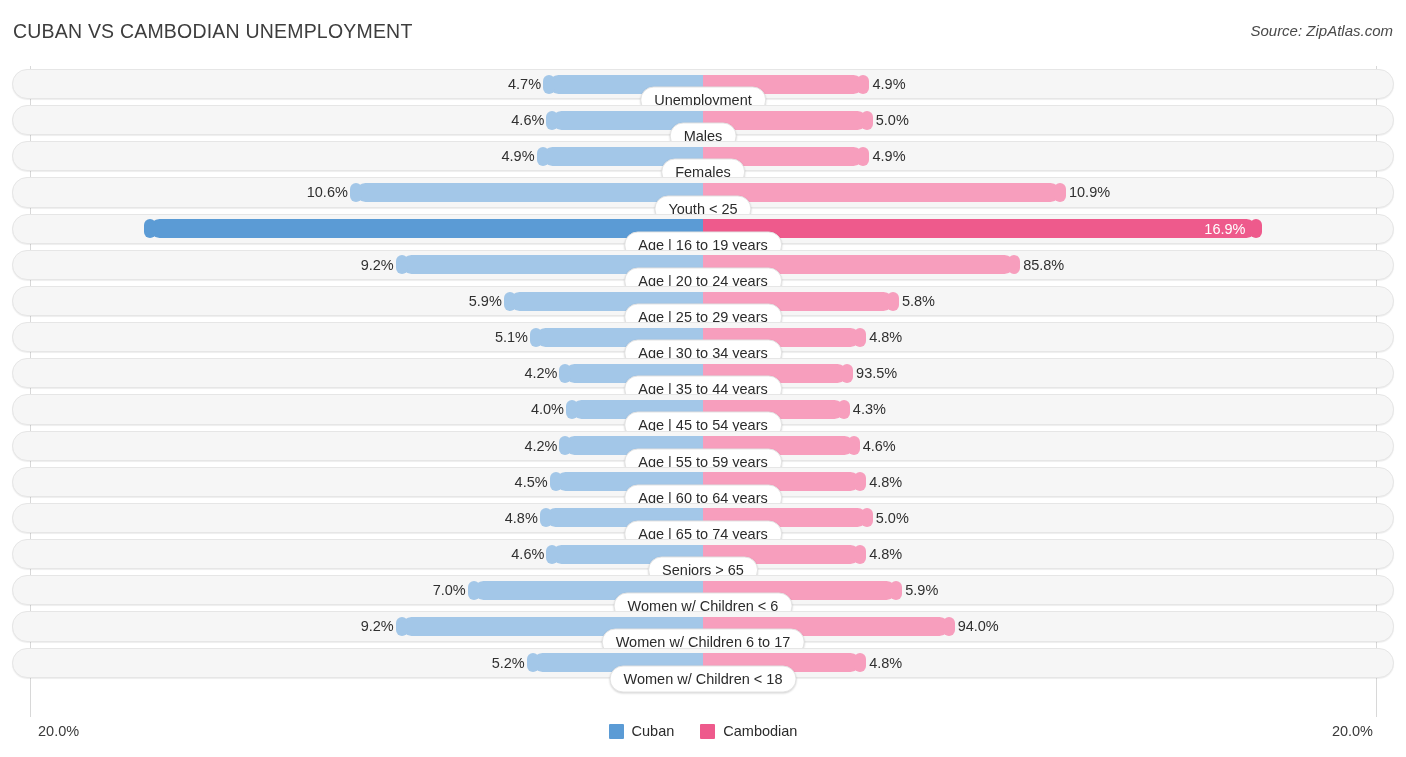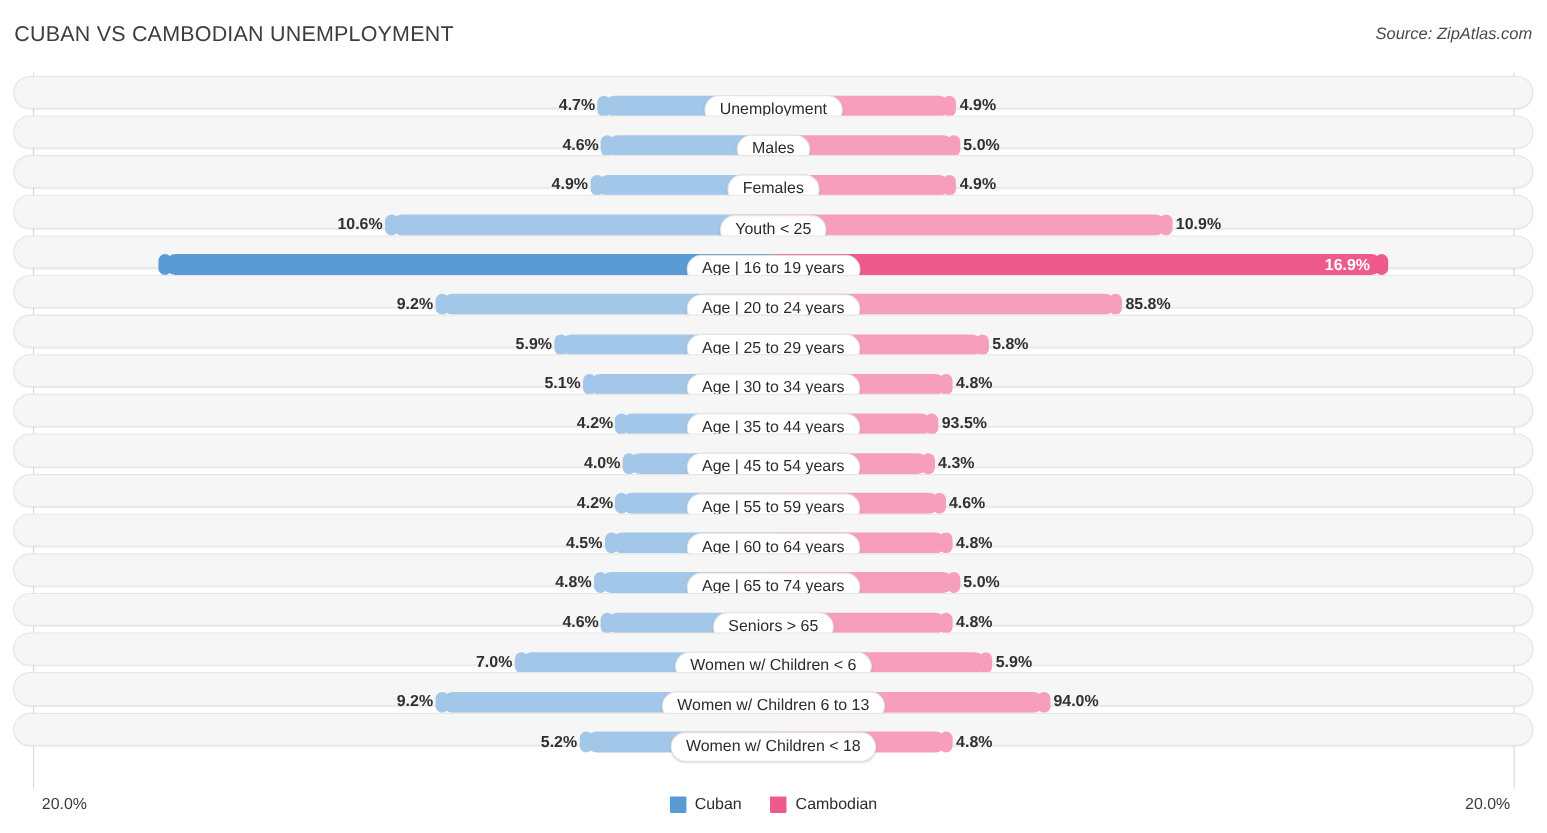--- a/index.html
+++ b/index.html
@@ -45,23 +45,22 @@
     position: absolute; left: 0; right: 0;
     top: 3px; bottom: 3px;
     background: #f6f6f6;
     border: 1px solid #e6e6e6;
     border-radius: 15px;
     box-shadow: 0 1px 1px rgba(0,0,0,.07);
   }
 
   
   .half {
-    position: absolute; top: 12px; bottom: 0;
+    position: absolute; top: 0; bottom: 0;
     width: 50%;
-    font-weight: bold;
   }
   .half.left  { left: 0; }
   .half.right { left: 50%; }
 
   
   .bar {
     position: absolute;
     top: 8.6px; height: 19px;
   }
   .half.left .bar {
@@ -328,21 +327,21 @@
       <div class="row">
         <div class="track"></div>
         <div class="half left">
           <div class="bar" style="width: 301.3px;"></div>
           <div class="val" style="right: 301.3px;">9.2%</div>
         </div>
         <div class="half right">
           <div class="bar" style="width: 245.625px;"></div>
           <div class="val" style="left: 245.625px;">94.0%</div>
         </div>
-        <div class="center-label">Women w/ Children 6 to 13</div>
+        <div class="center-label">Women w/ Children 6 to 17</div>
       </div>
       <div class="row">
         <div class="track"></div>
         <div class="half left">
           <div class="bar" style="width: 170.3px;"></div>
           <div class="val" style="right: 170.3px;">5.2%</div>
         </div>
         <div class="half right">
           <div class="bar" style="width: 157.2px;"></div>
           <div class="val" style="left: 157.2px;">4.8%</div>

